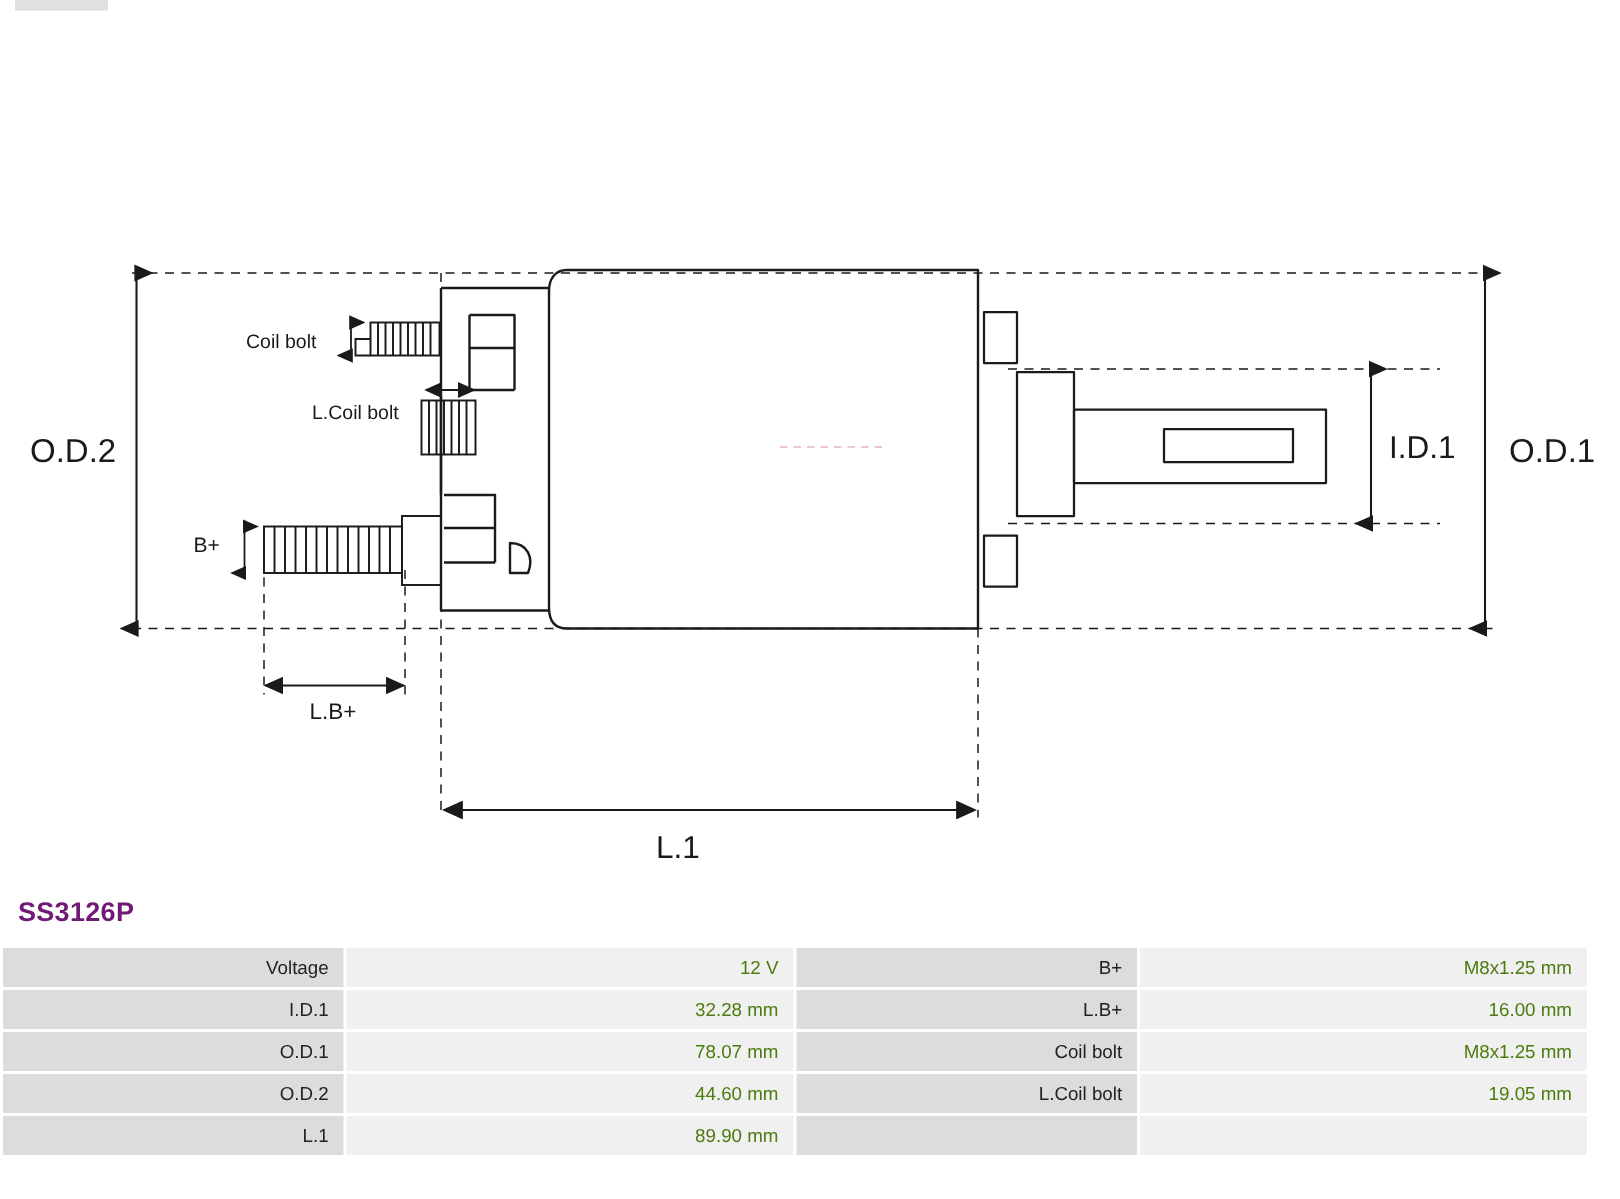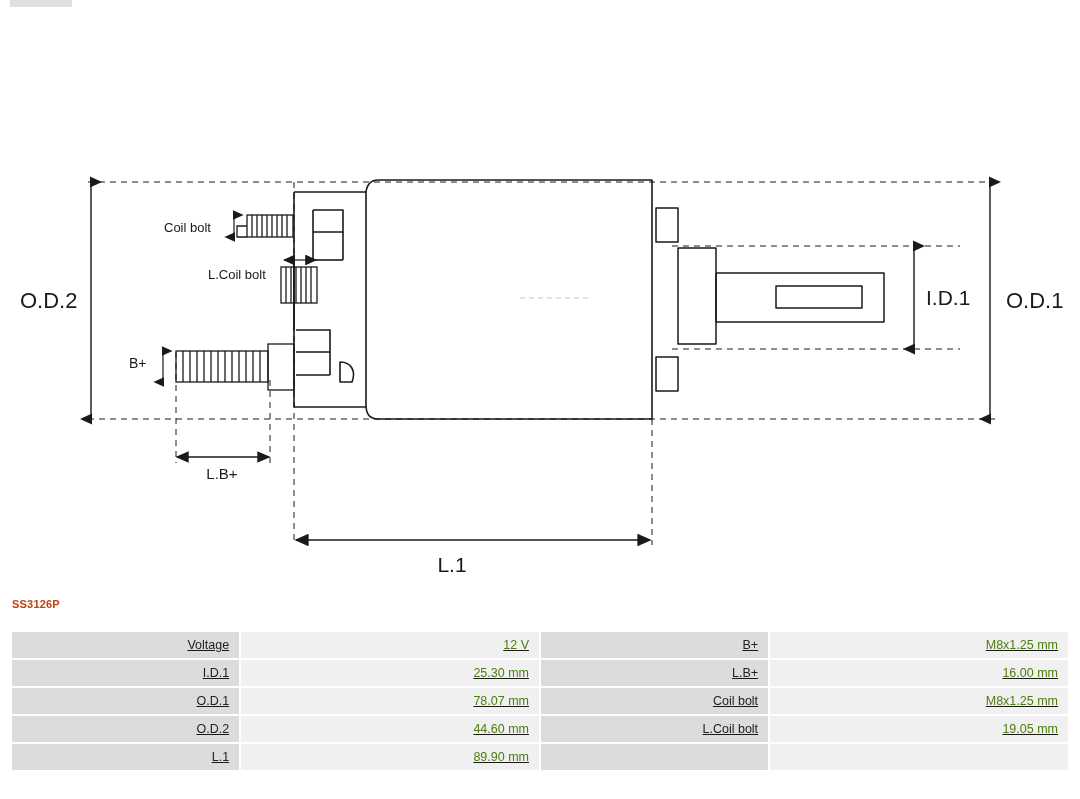--- a/index.html
+++ b/index.html
@@ -35,34 +35,33 @@
     width: 1080px;
     height: 596px;
   }
   .diagram svg {
     display: block;
   }
   .part-number {
     position: absolute;
     left: 12px;
     top: 598px;
-    font-size: 11px;
+    font-size: 18px;
     font-weight: bold;
-    color: #c2410c;
+    color: #701a75;
     letter-spacing: 0.2px;
   }
   table.specs {
     position: absolute;
-    left: 10px;
+    left: 0;
     top: 630px;
     width: 1060px;
     border-collapse: separate;
     border-spacing: 2px;
     font-size: 12.5px;
-    text-decoration: underline;
   }
   table.specs td {
     height: 26px;
     padding: 0 10px;
     vertical-align: middle;
   }
   td.lbl {
     background: #dcdcdc;
     text-align: right;
     width: 195px;
@@ -238,21 +237,21 @@
   <table class="specs">
     <tbody>
       <tr>
         <td class="lbl">Voltage</td>
         <td class="val">12 V</td>
         <td class="lbl">B+</td>
         <td class="val">M8x1.25 mm</td>
       </tr>
       <tr>
         <td class="lbl">I.D.1</td>
-        <td class="val">25.30 mm</td>
+        <td class="val">32.28 mm</td>
         <td class="lbl">L.B+</td>
         <td class="val">16.00 mm</td>
       </tr>
       <tr>
         <td class="lbl">O.D.1</td>
         <td class="val">78.07 mm</td>
         <td class="lbl">Coil bolt</td>
         <td class="val">M8x1.25 mm</td>
       </tr>
       <tr>

